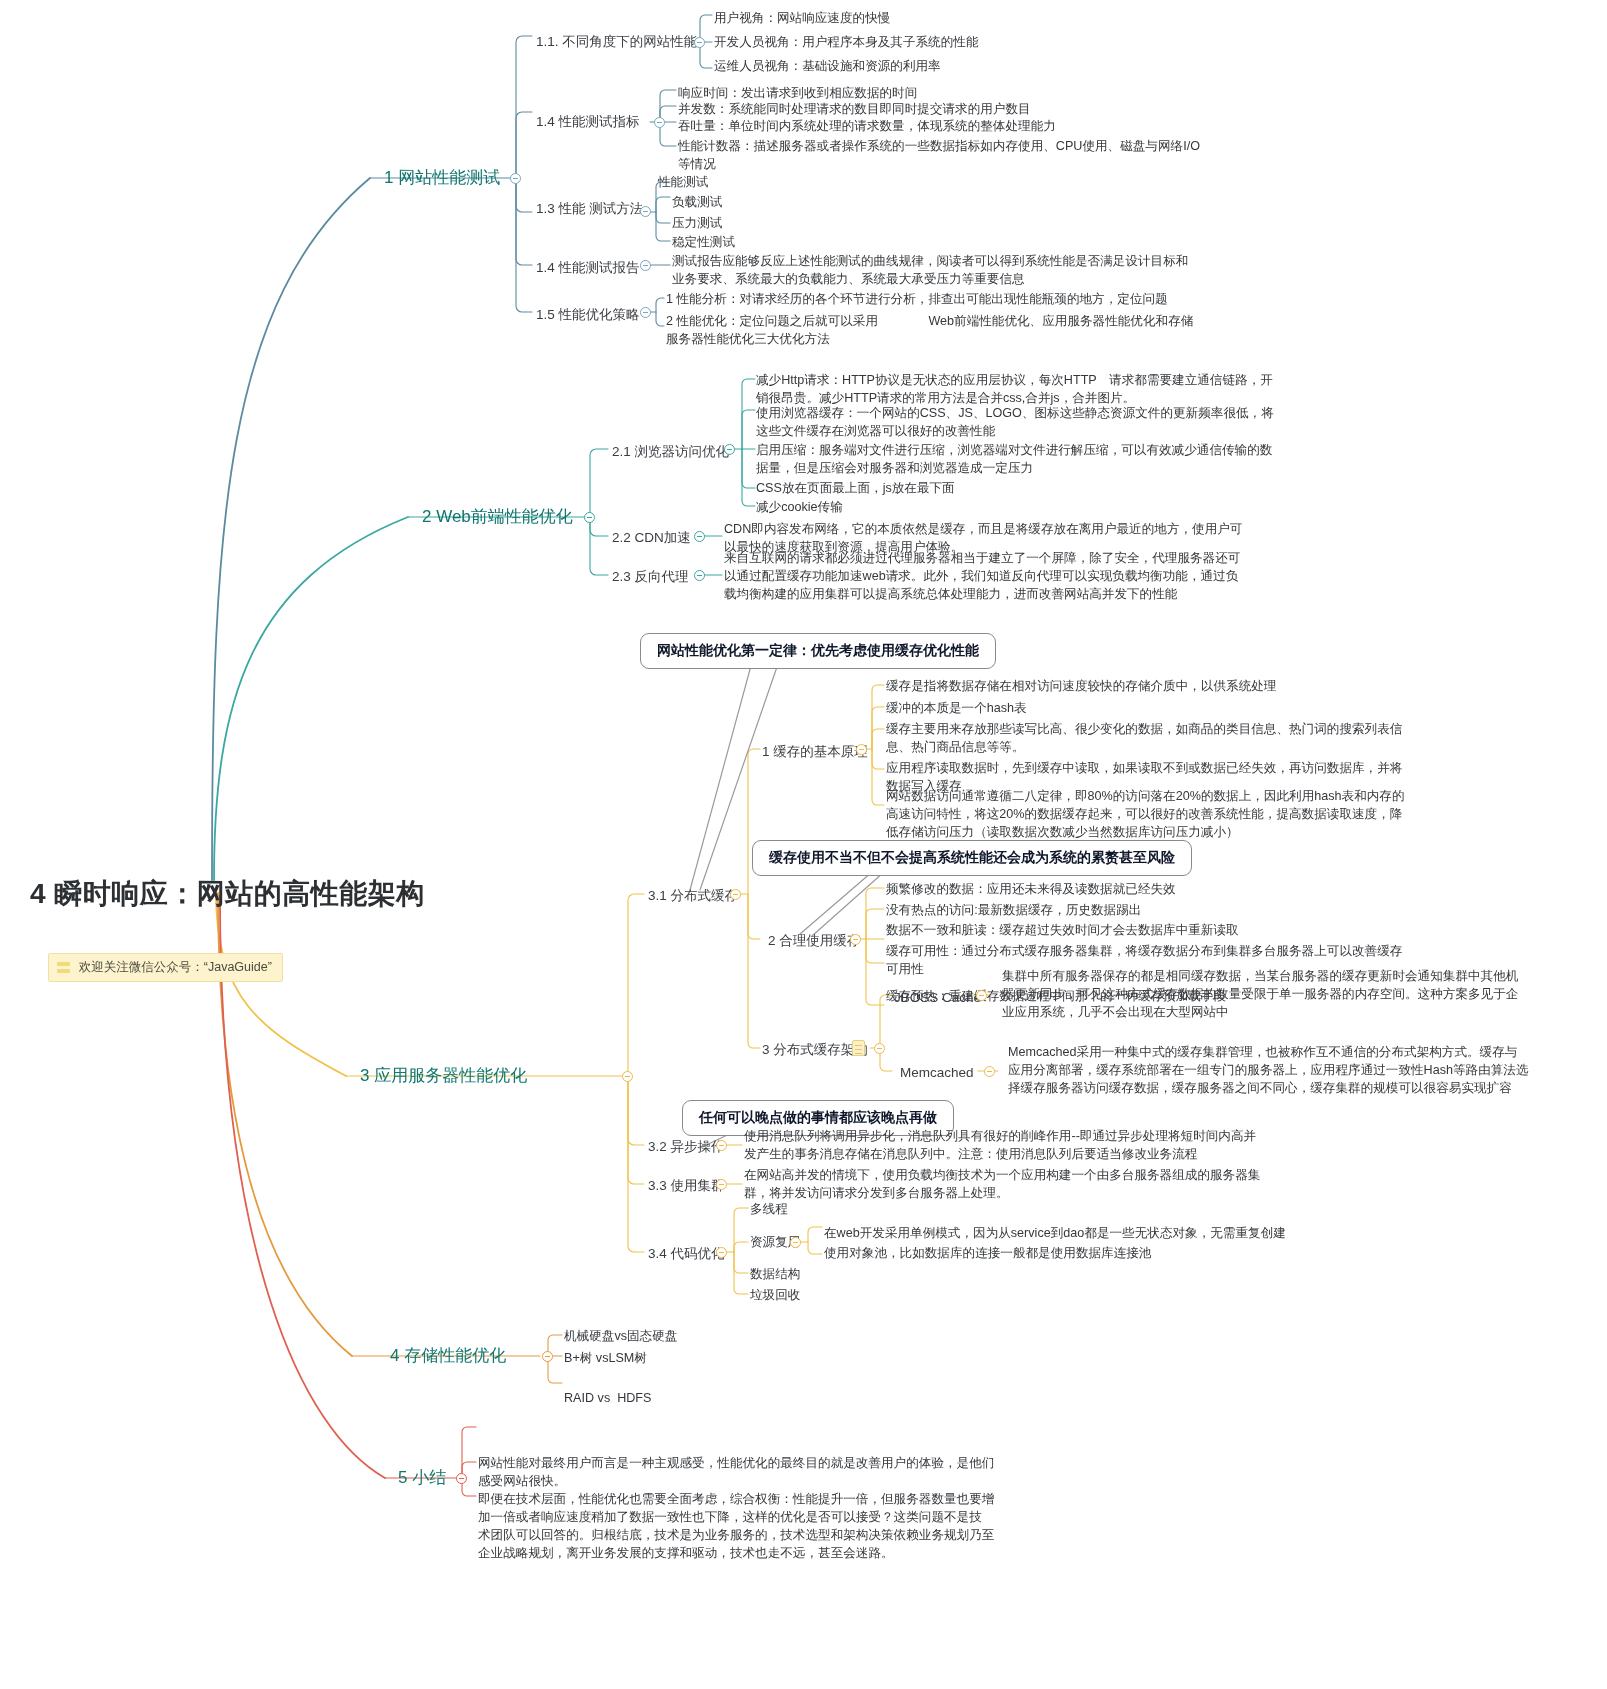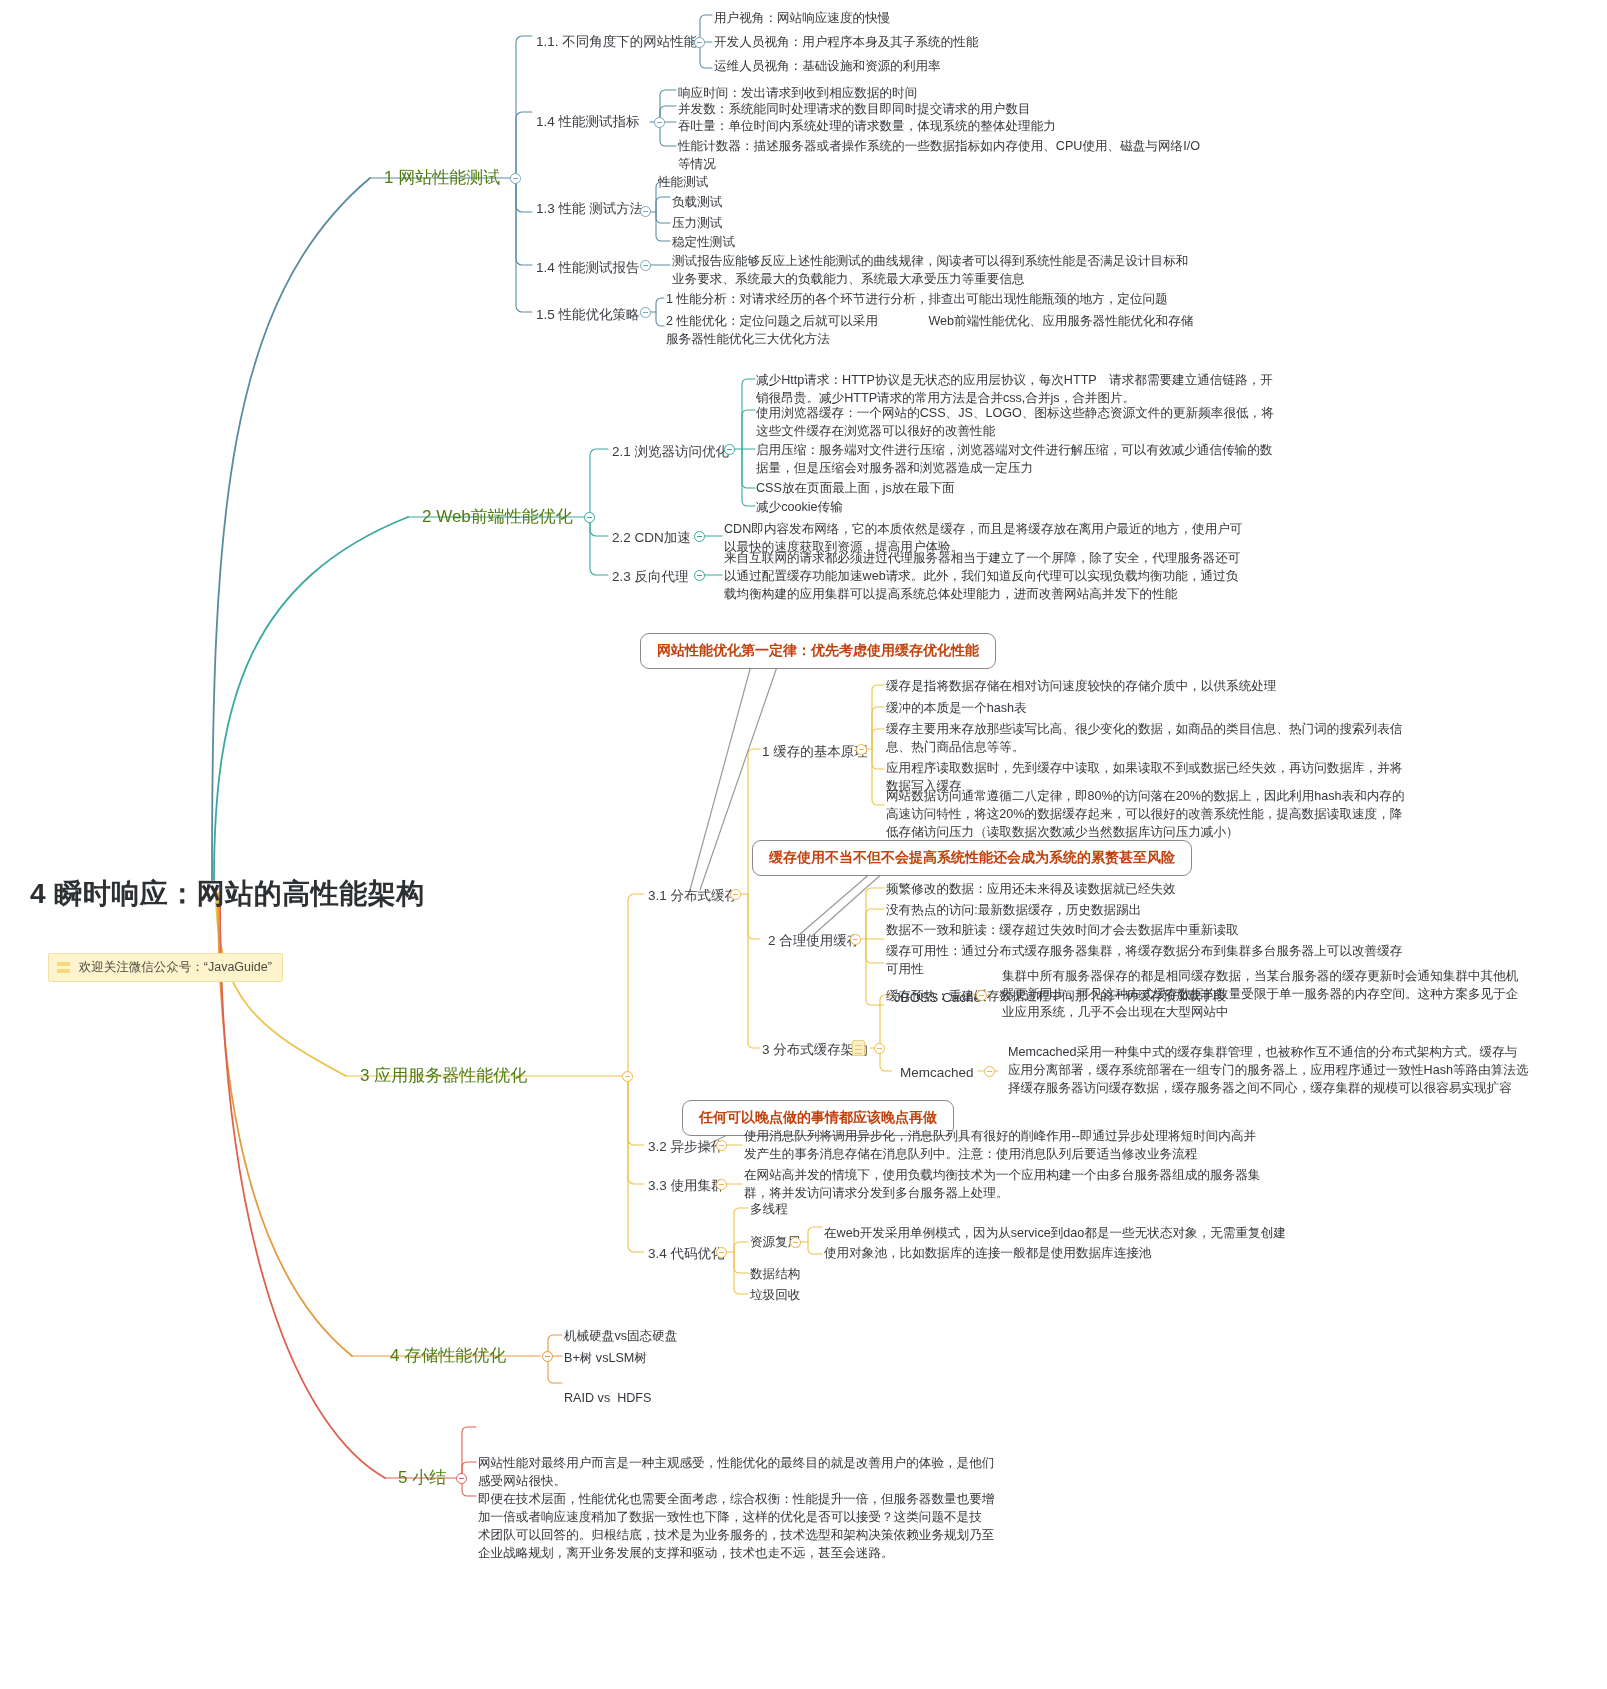--- a/index.html
+++ b/index.html
@@ -51,21 +51,21 @@
     flex: none;
   }
   .note-icon i {
     position: absolute; left: 0; right: 0; height: 4px;
     background: #f2d97a; border-radius: 1px; display: block;
   }
   .note-icon i:nth-child(1) { top: 1px; }
   .note-icon i:nth-child(2) { top: 8px; }
 
   
-  .lv1 { font-size: 17px; color: #4d7c0f; }
+  .lv1 { font-size: 17px; color: #0f766e; }
   
   .lv2 { font-size: 13.5px; color: #3a3d42; }
   
   .leaf { font-size: 12.6px; color: #34373b; }
 
   
   .toggle {
     position: absolute;
     width: 11px; height: 11px;
     border-radius: 50%;
@@ -91,21 +91,21 @@
   .toggle.red::after { background: #e0604f; }
 
   
   .callout {
     position: absolute;
     border: 1px solid #8a8a8a;
     border-radius: 9px;
     background: #ffffff;
     font-size: 14px;
     font-weight: bold;
-    color: #c2410c;
+    color: #0f172a;
     padding: 8px 16px;
     white-space: nowrap;
   }
   .doc-icon {
     position: absolute;
     width: 13px; height: 16px;
     background: #fdf0c4;
     border: 1px solid #e8cf83;
     border-radius: 2px;
   }

